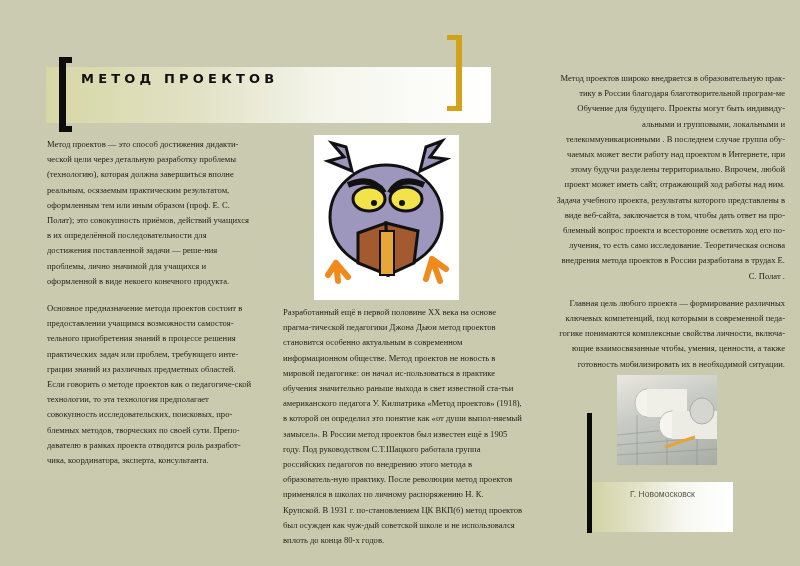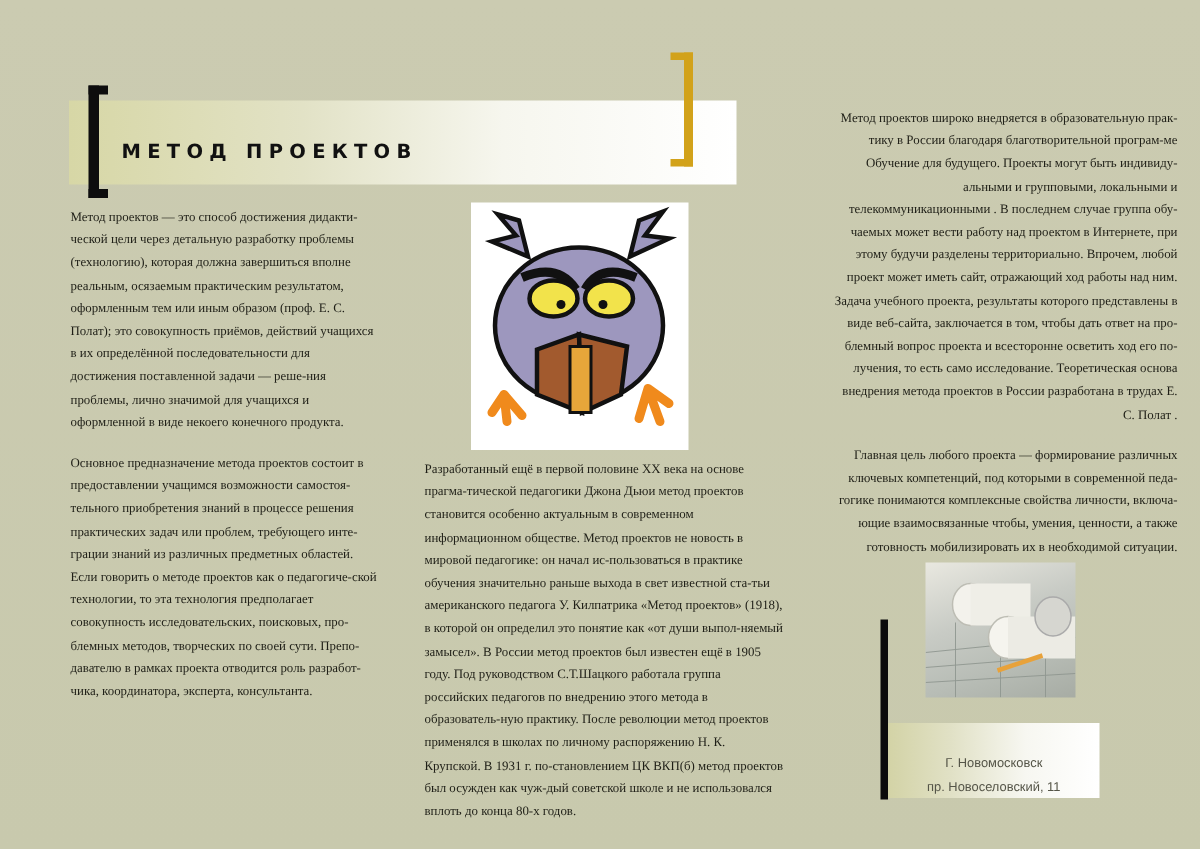--- a/index.html
+++ b/index.html
@@ -23,21 +23,21 @@
       box-sizing:border-box;
     }
     .bracket-right {
       position:absolute; left:447px; top:35px; width:15px; height:76px;
       border-right:6px solid #d2a21a; border-top:5px solid #d2a21a; border-bottom:5px solid #d2a21a;
       box-sizing:border-box;
     }
     .title {
       position:absolute; left:81px; top:71px;
       font-family:"DejaVu Sans", sans-serif; font-weight:bold;
-      font-size:13px; letter-spacing:4.2px; color:#111;margin-top:23px;
+      font-size:13px; letter-spacing:4.2px; color:#111;
     }
     .col {
       position:absolute; font-size:8.6px; line-height:15.2px; color:#1e1e16;
     }
     .col p { margin:0 0 12px 0; }
     .col-left { left:47px; top:137px; width:205px;font-family:Liberation Serif, serif; }
     .col-mid { left:283px; top:305px; width:240px; }
     .col-right { left:553px; top:71px; width:232px;text-align:right; }
     .owl-frame {
       position:absolute; left:314px; top:135px; width:145px; height:165px;
@@ -49,21 +49,21 @@
       overflow:hidden;
     }
     .black-bar {
       position:absolute; left:587px; top:413px; width:5px; height:120px; background:#0b0b0b;
     }
     .address-box {
       position:absolute; left:592px; top:482px; width:141px; height:50px;
       background:linear-gradient(90deg,#d3d3a6 0%,#e1e1c6 30%,#f7f7f1 65%,#ffffff 100%);
       text-align:center;
       font-family:"Liberation Sans", sans-serif; font-size:8.6px; color:#555548;
-      line-height:16px; padding-top:18px; box-sizing:border-box;
+      line-height:16px; padding-top:4px; box-sizing:border-box;
     }
   </style>
 </head>
 <body>
 
 <div class="page-bg"></div>
 
 <div class="title-band"></div>
 <div class="bracket-left"></div>
 <div class="bracket-right"></div>
@@ -118,14 +118,13 @@
     <ellipse cx="55" cy="50" rx="13" ry="14" fill="#f5f4ee" stroke="#bdbdb4"></ellipse>
     <rect x="55" y="36" width="45" height="28" fill="#ecebe4"></rect>
     <ellipse cx="85" cy="36" rx="12" ry="13" fill="#d6d6d0" stroke="#aaa"></ellipse>
     <path d="M48 72 L78 62" stroke="#e8a23a" stroke-width="3"></path>
   </svg>
 </div>
 
 <div class="black-bar"></div>
 <div class="address-box">
   <div>Г. Новомосковск</div>
-  <div>пр. Новоселовский, 11</div>
 </div>
 
 </body></html>

